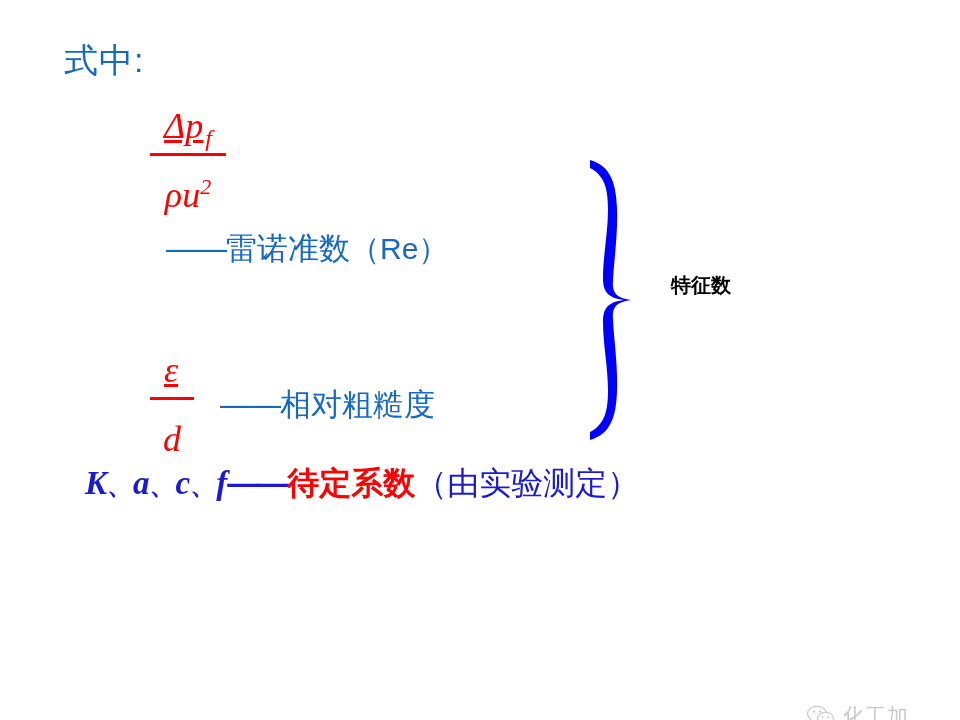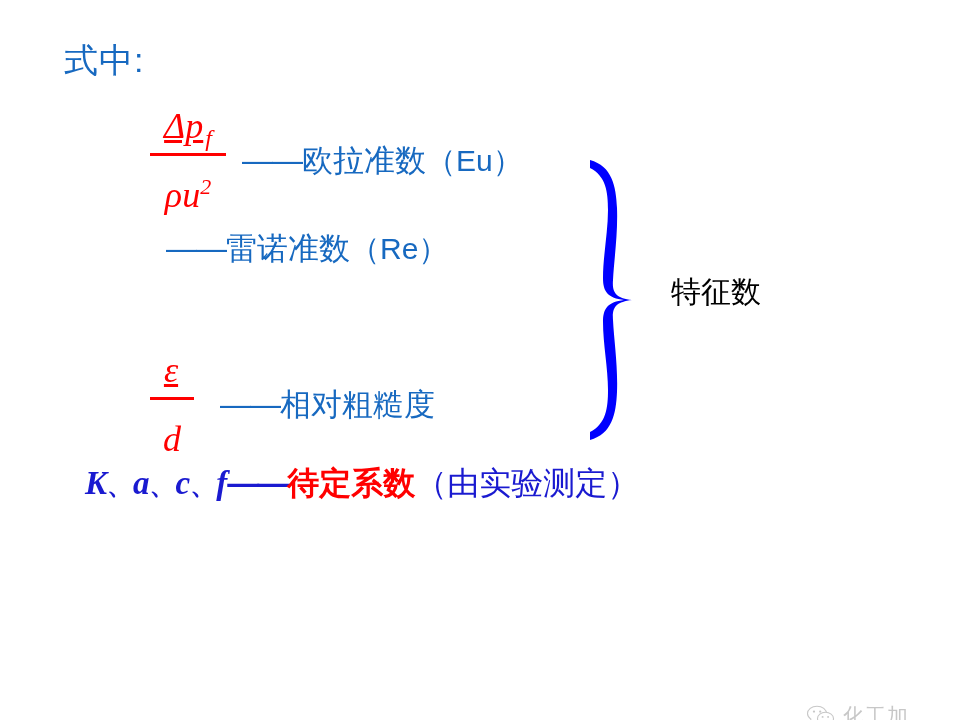--- a/index.html
+++ b/index.html
@@ -107,22 +107,22 @@
     top: 156px;
     width: 90px;
     height: 288px;
   }
   .brace-wrap svg { display: block; }
 
   .brace-label {
     position: absolute;
     left: 671px;
     top: 272px;
-    font-size: 30px;
-    font-weight: normal;
+    font-size: 20px;
+    font-weight: bold;
     color: #000000;
     white-space: nowrap;
     font-family: "Liberation Sans", sans-serif;
   }
 
   
   .coef-line {
     position: absolute;
     left: 85px;
     top: 462px;
@@ -181,21 +181,20 @@
 <div id="slide">
 
   <div class="intro-label">式中:</div>
 
   <div class="row row-1">
     <span class="frac wide-1">
       <span class="num"><span>Δp</span><span class="sub">f</span></span>
       <span class="bar"></span>
       <span class="den"><span>ρu</span><span class="sup">2</span></span>
     </span>
-    <span class="desc d1"><span class="dashes">——</span><span>欧拉准数</span><span class="paren">（Eu）</span></span>
   </div>
 
   <div class="row row-2">
     <span class="desc d2"><span class="dashes">——</span><span>雷诺准数</span><span class="paren">（Re）</span></span>
   </div>
 
   <div class="row row-3">
     <span class="frac narrow">
       <span class="num"><span>ε</span><span class="sub"></span></span>
       <span class="bar"></span>

